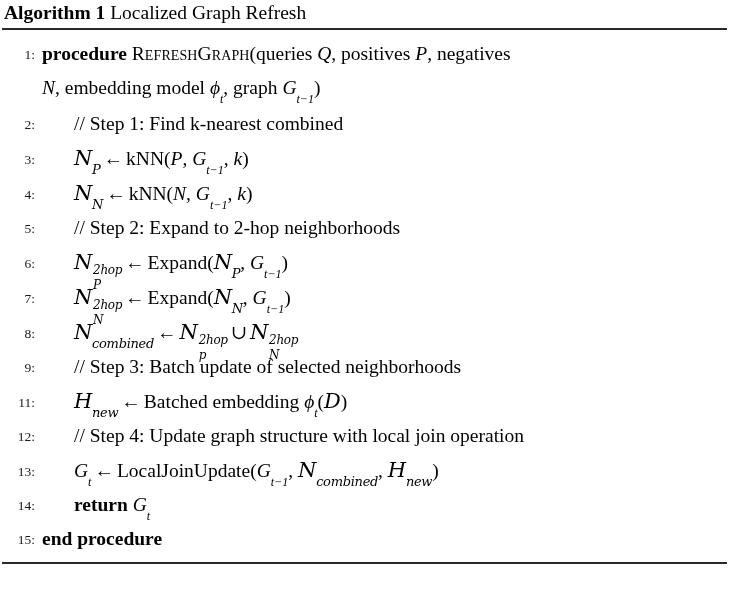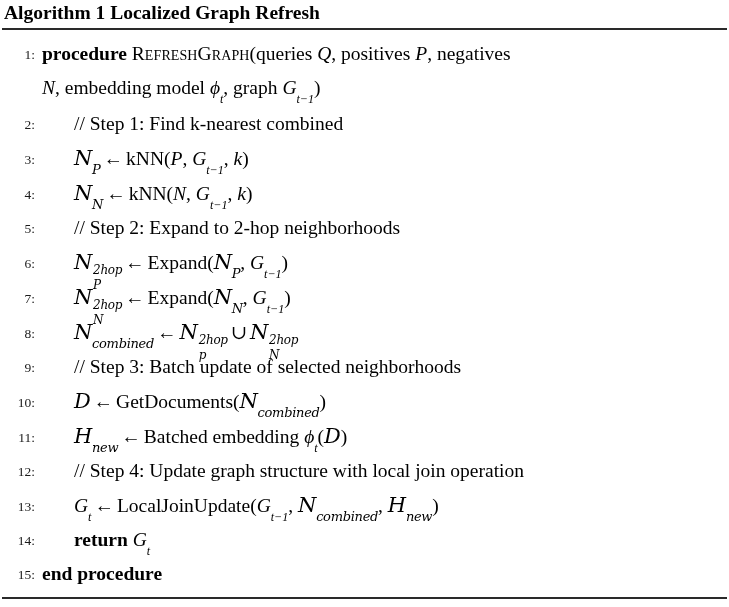--- a/index.html
+++ b/index.html
@@ -26,21 +26,21 @@
     font-size: 19.5px;
     line-height: 26px;
     padding: 0 4px 2px 4px;
     white-space: nowrap;
   }
   .alg-caption .kw-bold {
     font-weight: bold;
     margin-top: 20px;
   }
   .alg-caption .cap-title {
-    font-weight: bold;
+    font-weight: normal;
   }
 
   
   .rule-top, .rule-bottom {
     height: 0;
     border: 0;
     border-top: 2px solid #2a2a2a;
     margin: 0 2px;
   }
   .rule-top { margin-bottom: 7px; }
@@ -202,24 +202,20 @@
       </div>
       <div class="alg-line">
         <span class="lineno">8:</span>
         <span class="code ind-1"><span class="cal">N<sub>combined</sub></span><span class="arrow">←</span><span class="cal">N<span class="subsup"><span class="s-up">2hop</span><span class="s-dn">p</span></span><span class="subsup-spacer"></span></span><span class="op">∪</span><span class="cal">N<span class="subsup"><span class="s-up">2hop</span><span class="s-dn">N</span></span><span class="subsup-spacer"></span></span></span>
       </div>
       <div class="alg-line">
         <span class="lineno">9:</span>
         <span class="code ind-1"><span class="comment">// Step 3: Batch update of selected neighborhoods</span></span>
       </div>
       <div class="alg-line">
-        <span class="lineno">10:</span>
-        <span class="code ind-1"><span class="cal">D</span><span class="arrow">←</span><span class="rm">GetDocuments(</span><span class="cal">N<sub>combined</sub></span><span class="rm">)</span></span>
-      </div>
-      <div class="alg-line">
         <span class="lineno">11:</span>
         <span class="code ind-1"><span class="cal">H<sub>new</sub></span><span class="arrow">←</span><span class="rm">Batched embedding </span><span class="mathit">ϕ<sub>t</sub></span><span class="rm">(</span><span class="cal">D</span><span class="rm">)</span></span>
       </div>
       <div class="alg-line">
         <span class="lineno">12:</span>
         <span class="code ind-1"><span class="comment">// Step 4: Update graph structure with local join operation</span></span>
       </div>
       <div class="alg-line">
         <span class="lineno">13:</span>
         <span class="code ind-1"><span class="mathit">G<sub>t</sub></span><span class="arrow">←</span><span class="rm">LocalJoinUpdate(</span><span class="mathit">G<sub>t−1</sub></span><span class="rm">, </span><span class="cal">N<sub>combined</sub></span><span class="rm">, </span><span class="cal">H<sub>new</sub></span><span class="rm">)</span></span>

